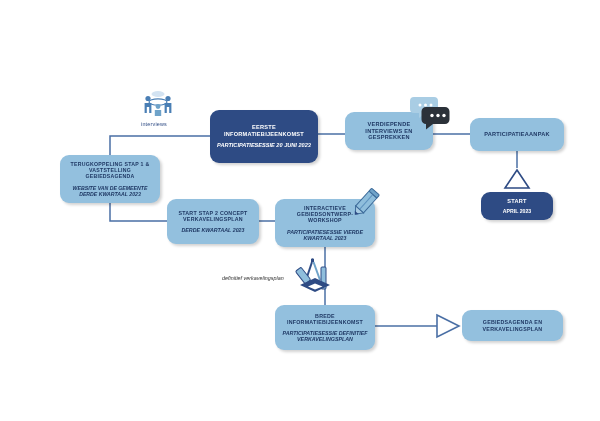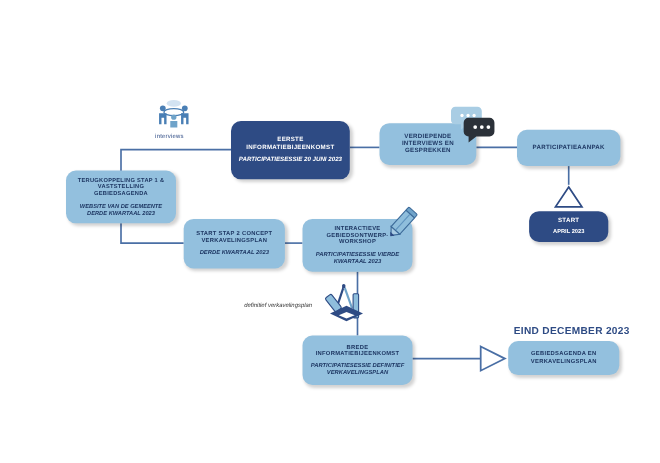--- a/index.html
+++ b/index.html
@@ -246,15 +246,14 @@
   </div>
 
   <div class="node light" id="node-gebieds">
     <div class="title">GEBIEDSAGENDA EN VERKAVELINGSPLAN</div>
   </div>
 
   <div class="flabel" id="label-interviews">interviews</div>
 
   <div class="flabel" id="label-definitief">definitief verkavelingsplan</div>
 
-  <div class="flabel" id="label-eind">EIND DECEMBER 2023</div>
 
 </div>
 
 </body></html>

